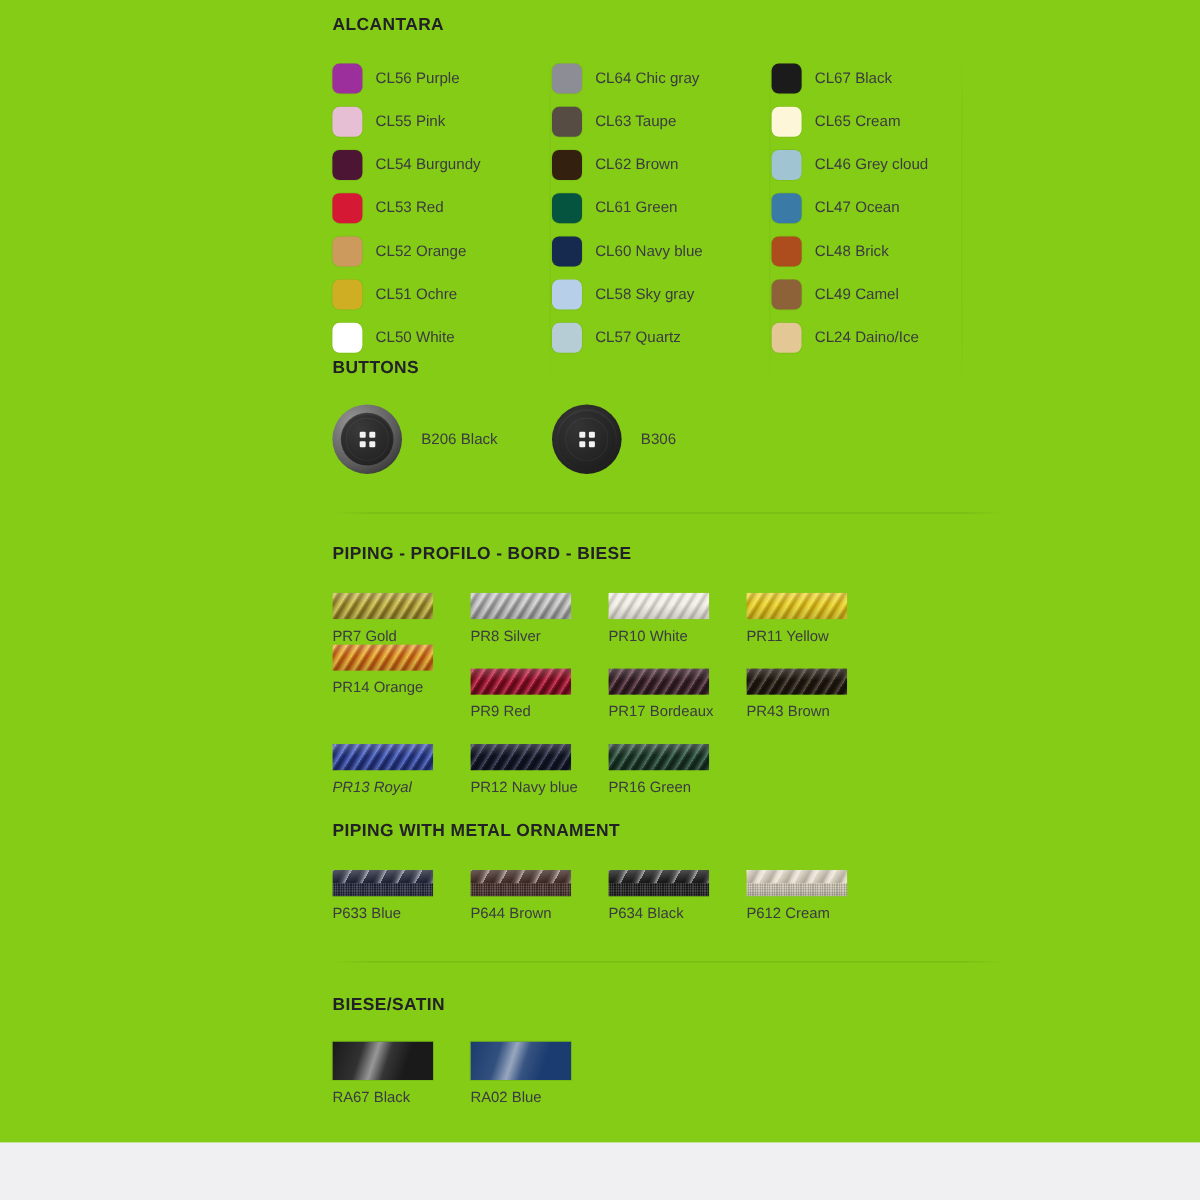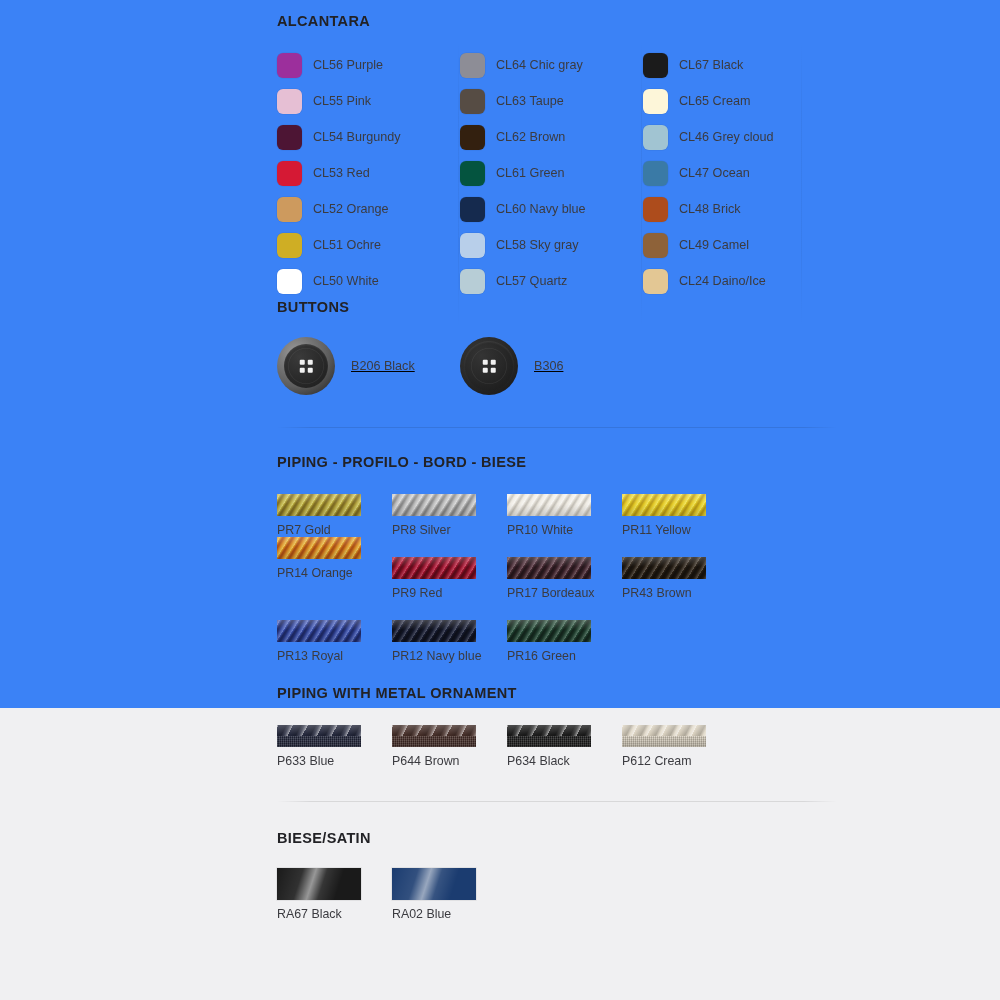--- a/index.html
+++ b/index.html
@@ -5,22 +5,22 @@
   * { box-sizing: border-box; }
   html, body {
     margin: 0; padding: 0;
     width: 1000px; height: 1000px;
     background: #f0f0f2;
     font-family: "Liberation Sans", sans-serif;
     overflow: hidden;
   }
   #page {
     position: relative;
-    width: 1000px; height: 708px;
-    background: #3b82f6;
+    width: 1000px; height: 952px;
+    background: #84cc16;
   }
 
   .content { position: absolute; left: 277px; top: 0; width: 560px; }
 
   .section-title {
     font-size: 14.5px;
     font-weight: 700;
     letter-spacing: 0.35px;
     color: #222226;
     margin: 0;
@@ -54,21 +54,21 @@
   }
   .col-sep {
     position: absolute;
     top: 40px;
     width: 1px;
     height: 288px;
     background: linear-gradient(to bottom, rgba(0,0,0,0.0), rgba(0,0,0,0.045) 25%, rgba(0,0,0,0.045) 75%, rgba(0,0,0,0.0));
   }
 
   
-  .buttons-row { display: flex; align-items: flex-start; text-decoration: underline; }
+  .buttons-row { display: flex; align-items: flex-start; }
   .btn-item { display: flex; align-items: center; }
   .btn-label {
     font-size: 12.6px;
     color: #3b3b40;
     white-space: nowrap;
   }
   .btn-disc {
     position: relative;
     border-radius: 50%;
     flex: 0 0 auto;
@@ -432,21 +432,21 @@
         <div class="pip-cell" style="margin-top:20px;">
           <div class="pip-chip">
               <span class="base" style="background:#231b12"></span>
               <span class="twist"></span>
               <span class="twist2"></span>
               <span class="sheen"></span>
             </div>
           <div class="pip-label">PR43 Brown</div>
         </div>
 
-        <div class="pip-cell" style="margin-top:20px;">
+        <div class="pip-cell" style="margin-top:20px;font-style:italic;">
           <div class="pip-chip">
               <span class="base" style="background:#2f4193"></span>
               <span class="twist"></span>
               <span class="twist2"></span>
               <span class="sheen"></span>
             </div>
           <div class="pip-label">PR13 Royal</div>
         </div>
         <div class="pip-cell" style="margin-top:20px;">
           <div class="pip-chip">

